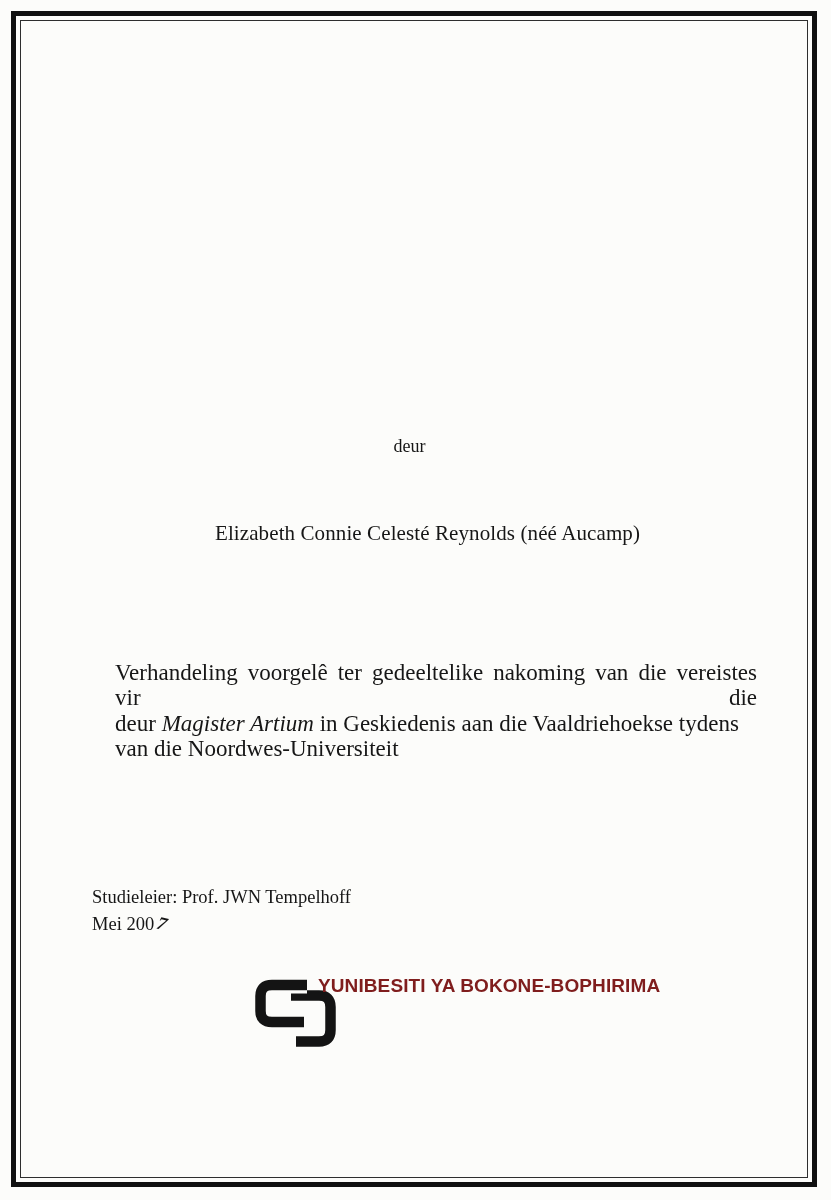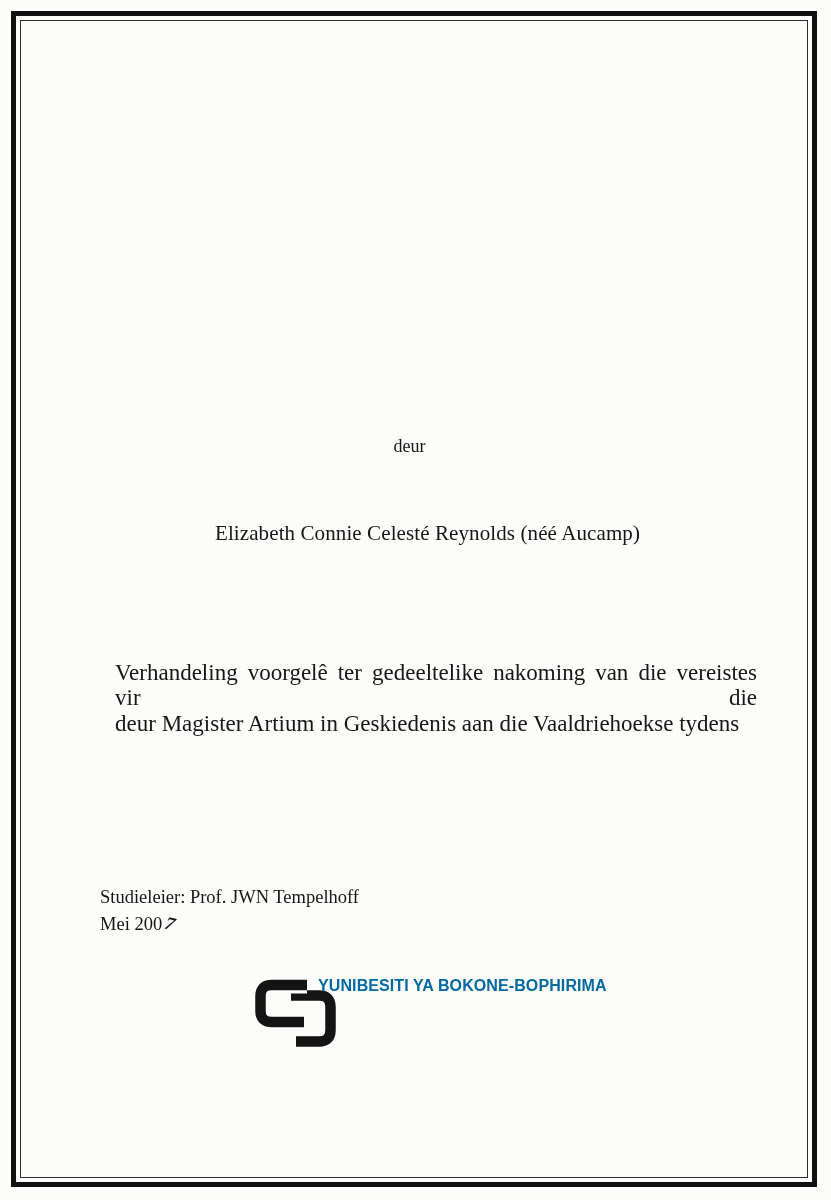--- a/index.html
+++ b/index.html
@@ -33,40 +33,40 @@
   }
   .author{
     position:absolute;left:16px;right:0;top:521px;
     text-align:center;font-size:21px;letter-spacing:0.1px;padding-left:8px;
   }
   .declaration{
     position:absolute;left:115px;top:660px;width:642px;
     font-size:23px;line-height:25.3px;
   }
   .decl-line1{text-align:justify;text-align-last:justify;}
-  .italic{margin-top:24px;}
+  .italic{font-style:italic;margin-top:24px;}
   .supervisor-block{
-    position:absolute;left:100px;top:884px;
+    position:absolute;left:92px;top:884px;
     font-size:18.5px;line-height:27px;
   }
   .seven{
     display:inline-block;
     transform:rotate(14deg) skewX(-14deg) translateY(-1px);
     transform-origin:50% 70%;
     font-weight:bold;
   }
   .logo{position:absolute;left:0;top:0;width:831px;height:1200px;pointer-events:none;}
   .logo-mark{position:absolute;left:255px;top:974px;width:92px;height:74px;}
   .logo-text{
     position:absolute;left:318px;top:977px;width:252px;
     text-align:right;
     font-family:"Liberation Sans","DejaVu Sans",sans-serif;
     font-weight:bold;
-    font-size:16px;line-height:17.5px;
-    color:#0369a1;
+    font-size:19px;line-height:17.5px;
+    color:#7f1d1d;
     white-space:nowrap;
   }
   .lt1{letter-spacing:0.1px;}
   .lt2{letter-spacing:1.3px;}
   .lt3{letter-spacing:1.0px;}
 </style>
 </head>
 <body>
 
 <div class="page" style="--ink: #161616; --paper: #fcfcfa; --border: #101010;">
@@ -75,20 +75,21 @@
   <div class="border-inner"></div>
 
 
   <div class="byline">deur</div>
 
   <div class="author">Elizabeth Connie Celesté Reynolds (néé Aucamp)</div>
 
   <div class="declaration">
     <div class="decl-line1">Verhandeling voorgelê ter gedeeltelike nakoming van die vereistes vir die</div>
     <div class="decl-line2"><span>deur </span><span class="italic">Magister Artium</span><span> in Geskiedenis aan die Vaaldriehoekse tydens</span></div>
+    <div class="decl-line3">van die Noordwes-Universiteit</div>
   </div>
 
   <div class="supervisor-block">
     <div>Studieleier: Prof. JWN Tempelhoff</div>
     <div><span>Mei 200</span><span class="seven">7</span></div>
   </div>
 
   <div class="logo">
     <svg class="logo-mark" viewBox="0 0 92 74" xmlns="http://www.w3.org/2000/svg" aria-hidden="true">
 

